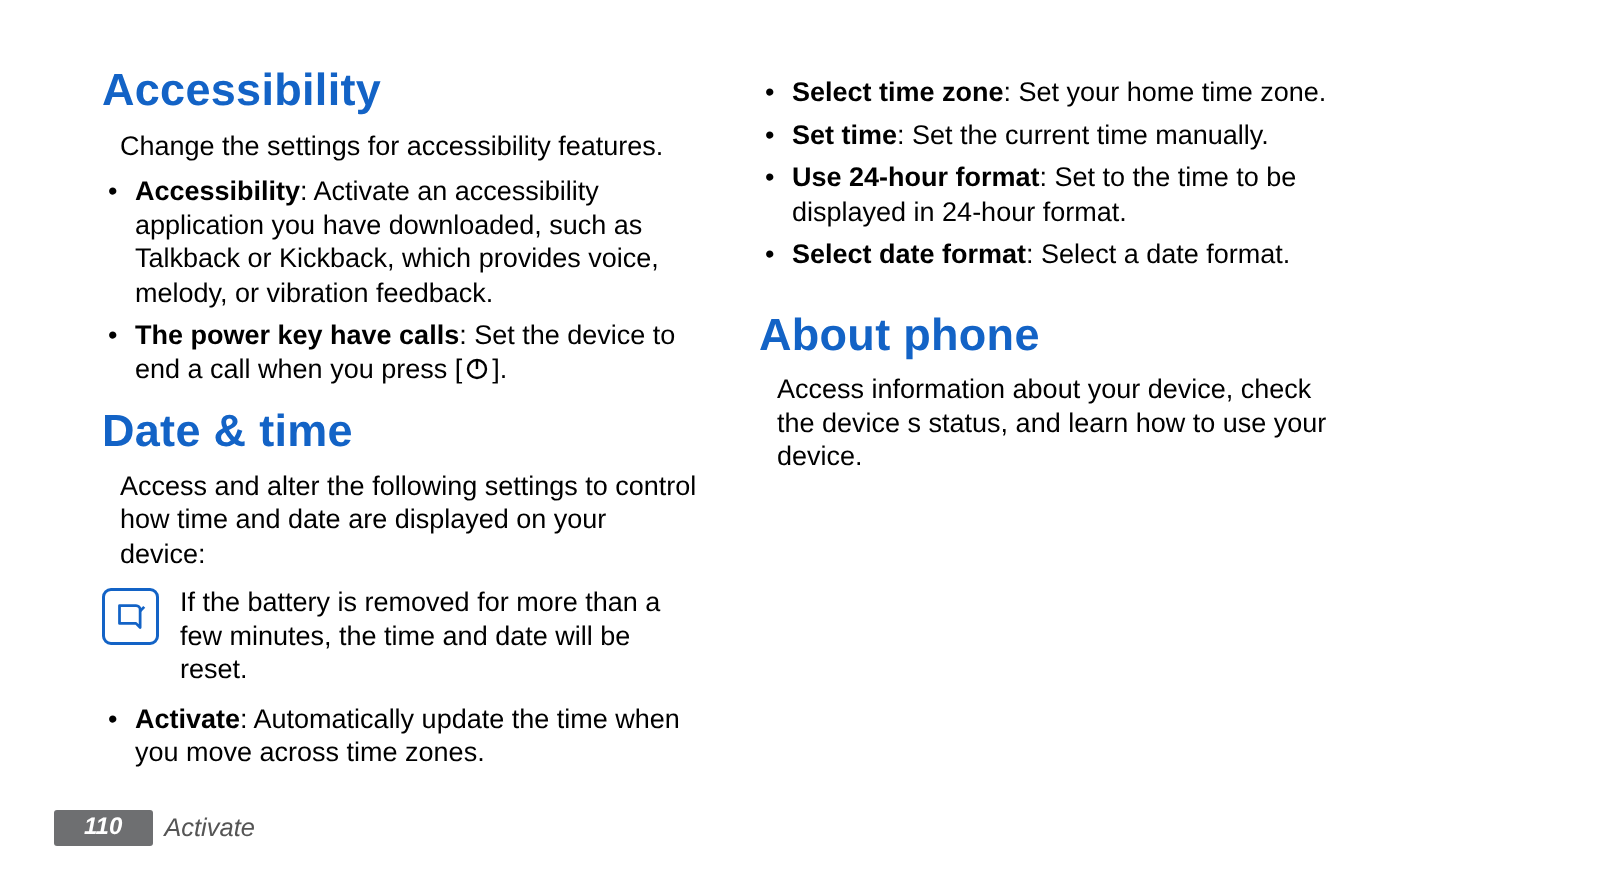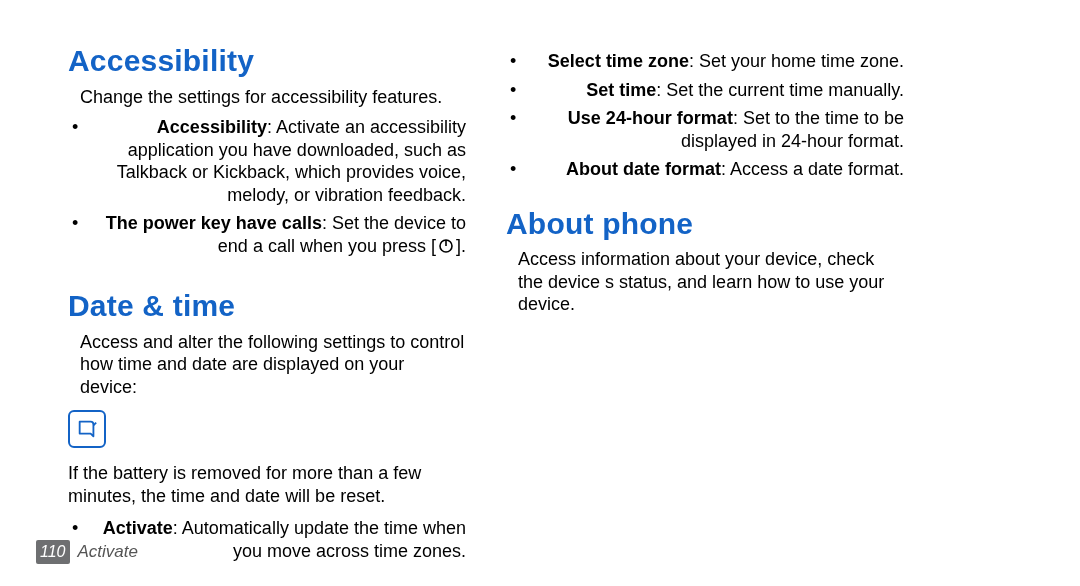--- a/index.html
+++ b/index.html
@@ -26,50 +26,48 @@
     flex: 1 1 0;
     min-width: 0;
   }
   h2.section {
     color: #1363c6;
     font-weight: 700;
     font-size: 30px;
     margin: 0 0 6px 0;
     letter-spacing: 0.2px;
   }
-  h2.section.date { margin-top: 30px; }
+  h2.section.date { margin-top: 12px; }
   h2.section.about { margin-top: 24px; }
   p.intro {
     margin: 0 0 8px 12px;
   }
   ul.items {
     list-style: none;
     margin: 0;
     padding: 0 0 0 4px;
   }
   ul.items > li {
     position: relative;
     padding-left: 18px;
     margin: 6px 0;
-    text-align: right;
   }
   ul.items > li::before {
     content: "•";
     position: absolute;
     left: 0;
     top: 0;
     font-size: 18px;
   }
   .b { font-weight: 700; }
   .note-row {
     display: flex;
     align-items: flex-start;
     gap: 14px;
     margin: 10px 0 10px 0;
-    flex-direction: column;
   }
   .note-icon {
     width: 34px;
     height: 34px;
     border: 2px solid #1363c6;
     border-radius: 6px;
     flex: 0 0 auto;
     display: flex;
     align-items: center;
     justify-content: center;
@@ -90,23 +88,23 @@
     align-items: center;
     gap: 8px;
     font-style: italic;
     color: #555;
   }
   .pg-badge {
     background: #6e6f71;
     color: #fff;
     font-style: italic;
     font-size: 16px;
-    padding: 2px 4px;
+    padding: 2px 20px;
     border-radius: 2px;
-    font-weight: 400;
+    font-weight: 700;
   }
   .footer .sect { font-size: 17px; }
 </style>
 </head>
 <body>
 
 <div class="page">
 
   <div class="col">
 
@@ -153,21 +151,21 @@
       <li>
         <span class="b">Select time zone</span><span>: Set your home time zone.</span>
       </li>
       <li>
         <span class="b">Set time</span><span>: Set the current time manually.</span>
       </li>
       <li>
         <span class="b">Use 24-hour format</span><span>: Set to the time to be displayed in 24-hour format.</span>
       </li>
       <li>
-        <span class="b">About date format</span><span>: Access a date format.</span>
+        <span class="b">Select date format</span><span>: Select a date format.</span>
       </li>
     </ul>
 
     <h2 class="section about">About phone</h2>
     <p class="intro">Access information about your device, check the device s status, and learn how to use your device.</p>
   </div>
 
   <div class="footer">
     <span class="pg-badge">110</span>
     <span class="sect">Activate</span>

